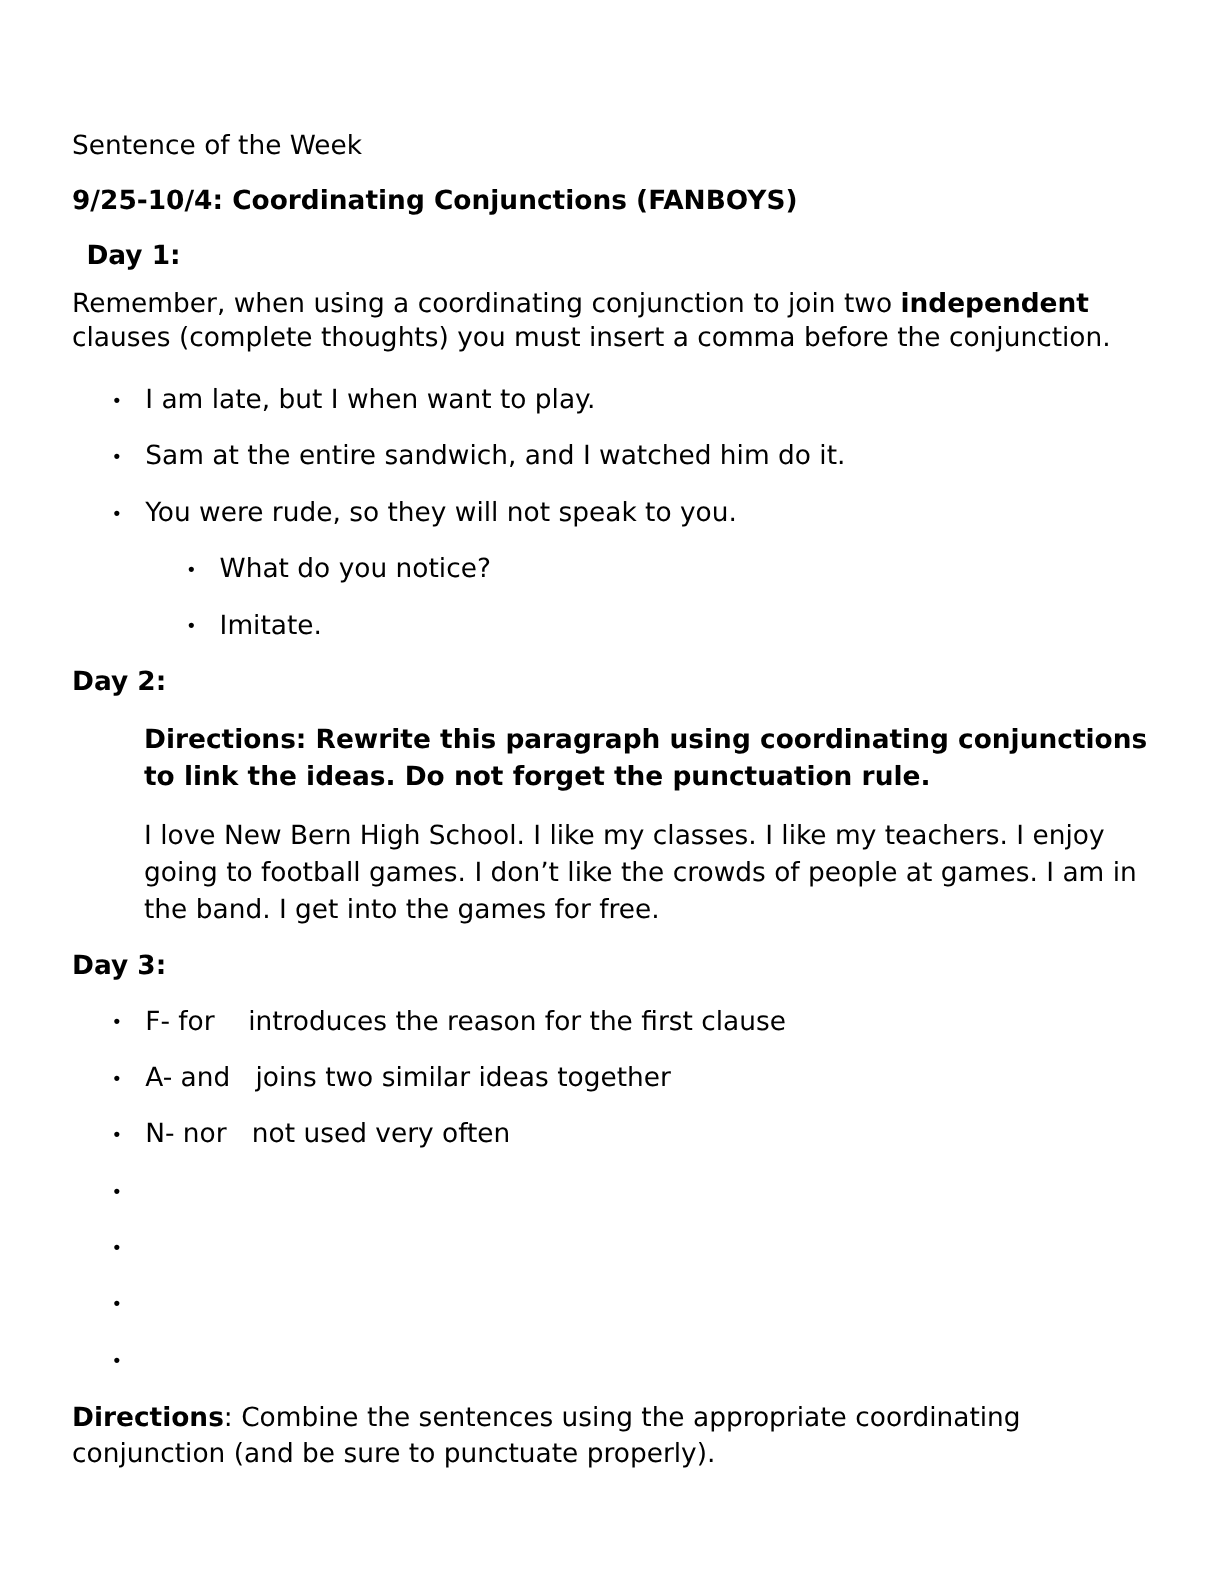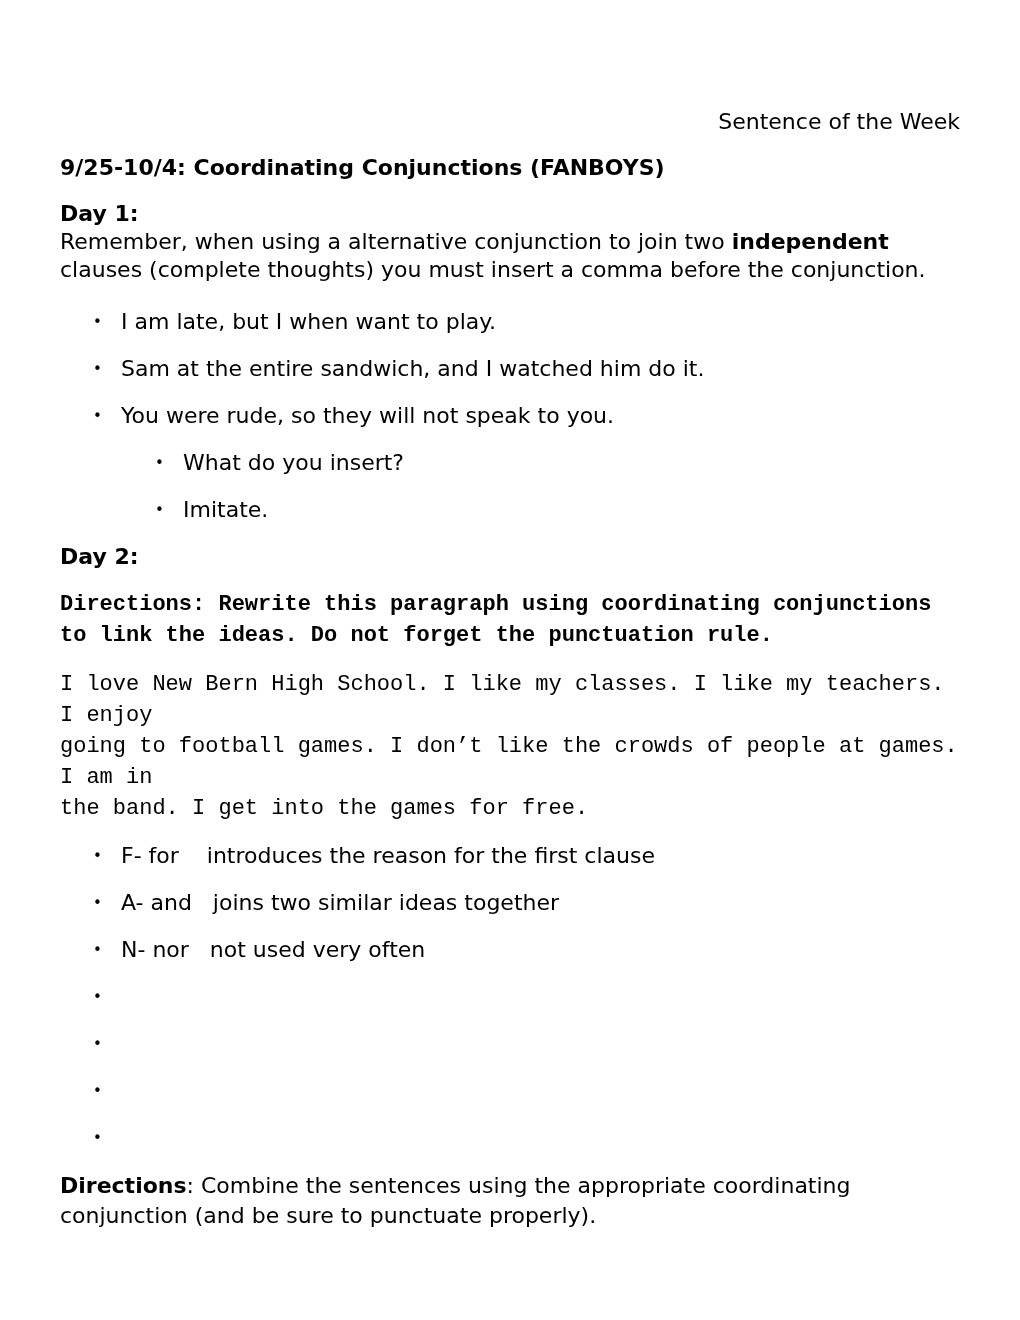--- a/index.html
+++ b/index.html
@@ -14,25 +14,25 @@
     background: #ffffff;
     color: #000000;
     font-family: "DejaVu Sans", sans-serif;
     font-size: 22px;
     line-height: 28px;
     box-sizing: border-box;
     padding: 108px 60px 0 60px;
     overflow: hidden;
   }
   p { margin: 0 0 18px 0; }
-  .title { text-align: right; }
+  .title { text-align: left; }
   .bold { font-weight: bold; }
   .day-label {
     font-weight: bold;
-    margin: 0;
+    margin: 12px;
   }
   .day-label.gap-below { margin: 0 0 18px 0; }
   .intro {
     white-space: pre-wrap;
     margin: 0 0 24px 0;
   }
   .em {
     font-weight: bold;
   }
   ul.list {
@@ -47,76 +47,77 @@
   ul.lvl1 li { padding-left: 33px; }
   ul.lvl2 li { padding-left: 95px; }
   .dot {
     flex: none;
     width: 28px;
     font-size: 15px;
     line-height: 28px;
   }
   .li-text { white-space: pre-wrap; }
   .indent {
+    margin-left: 60px;
     line-height: 31px;
     white-space: pre-wrap;
-    font-family: Liberation Mono, monospace;
   }
   .closing {
     line-height: 30px;
     white-space: pre-wrap;
     margin: 1px 0 16px 0;
   }
 </style>
 </head>
 <body>
 
 <div class="page">
 
   <p class="title">Sentence of the Week</p>
 
   <p class="bold">9/25-10/4: Coordinating Conjunctions (FANBOYS)</p>
 
   <p class="day-label">Day 1:</p>
-  <p class="intro"><span>Remember, when using a alternative conjunction to join two </span><span class="em">independent</span><span>
+  <p class="intro"><span>Remember, when using a coordinating conjunction to join two </span><span class="em">independent</span><span>
 clauses (complete thoughts) you must insert a comma before the conjunction.</span></p>
 
   <ul class="list lvl1">
     <li>
       <span class="dot">•</span>
       <span class="li-text">I am late, but I when want to play.</span>
     </li>
     <li>
       <span class="dot">•</span>
       <span class="li-text">Sam at the entire sandwich, and I watched him do it.</span>
     </li>
     <li>
       <span class="dot">•</span>
       <span class="li-text">You were rude, so they will not speak to you.</span>
     </li>
   </ul>
 
   <ul class="list lvl2">
     <li>
       <span class="dot">•</span>
-      <span class="li-text">What do you insert?</span>
+      <span class="li-text">What do you notice?</span>
     </li>
     <li>
       <span class="dot">•</span>
       <span class="li-text">Imitate.</span>
     </li>
   </ul>
 
   <p class="day-label gap-below">Day 2:</p>
   <p class="indent bold">Directions: Rewrite this paragraph using coordinating conjunctions
 to link the ideas. Do not forget the punctuation rule.</p>
   <p class="indent">I love New Bern High School. I like my classes. I like my teachers. I enjoy
 going to football games. I don’t like the crowds of people at games. I am in
 the band. I get into the games for free.</p>
 
+  <p class="day-label gap-below">Day 3:</p>
 
   <ul class="list lvl1">
     <li>
       <span class="dot">•</span>
       <span class="li-text">F- for    introduces the reason for the first clause</span>
     </li>
     <li>
       <span class="dot">•</span>
       <span class="li-text">A- and   joins two similar ideas together</span>
     </li>

